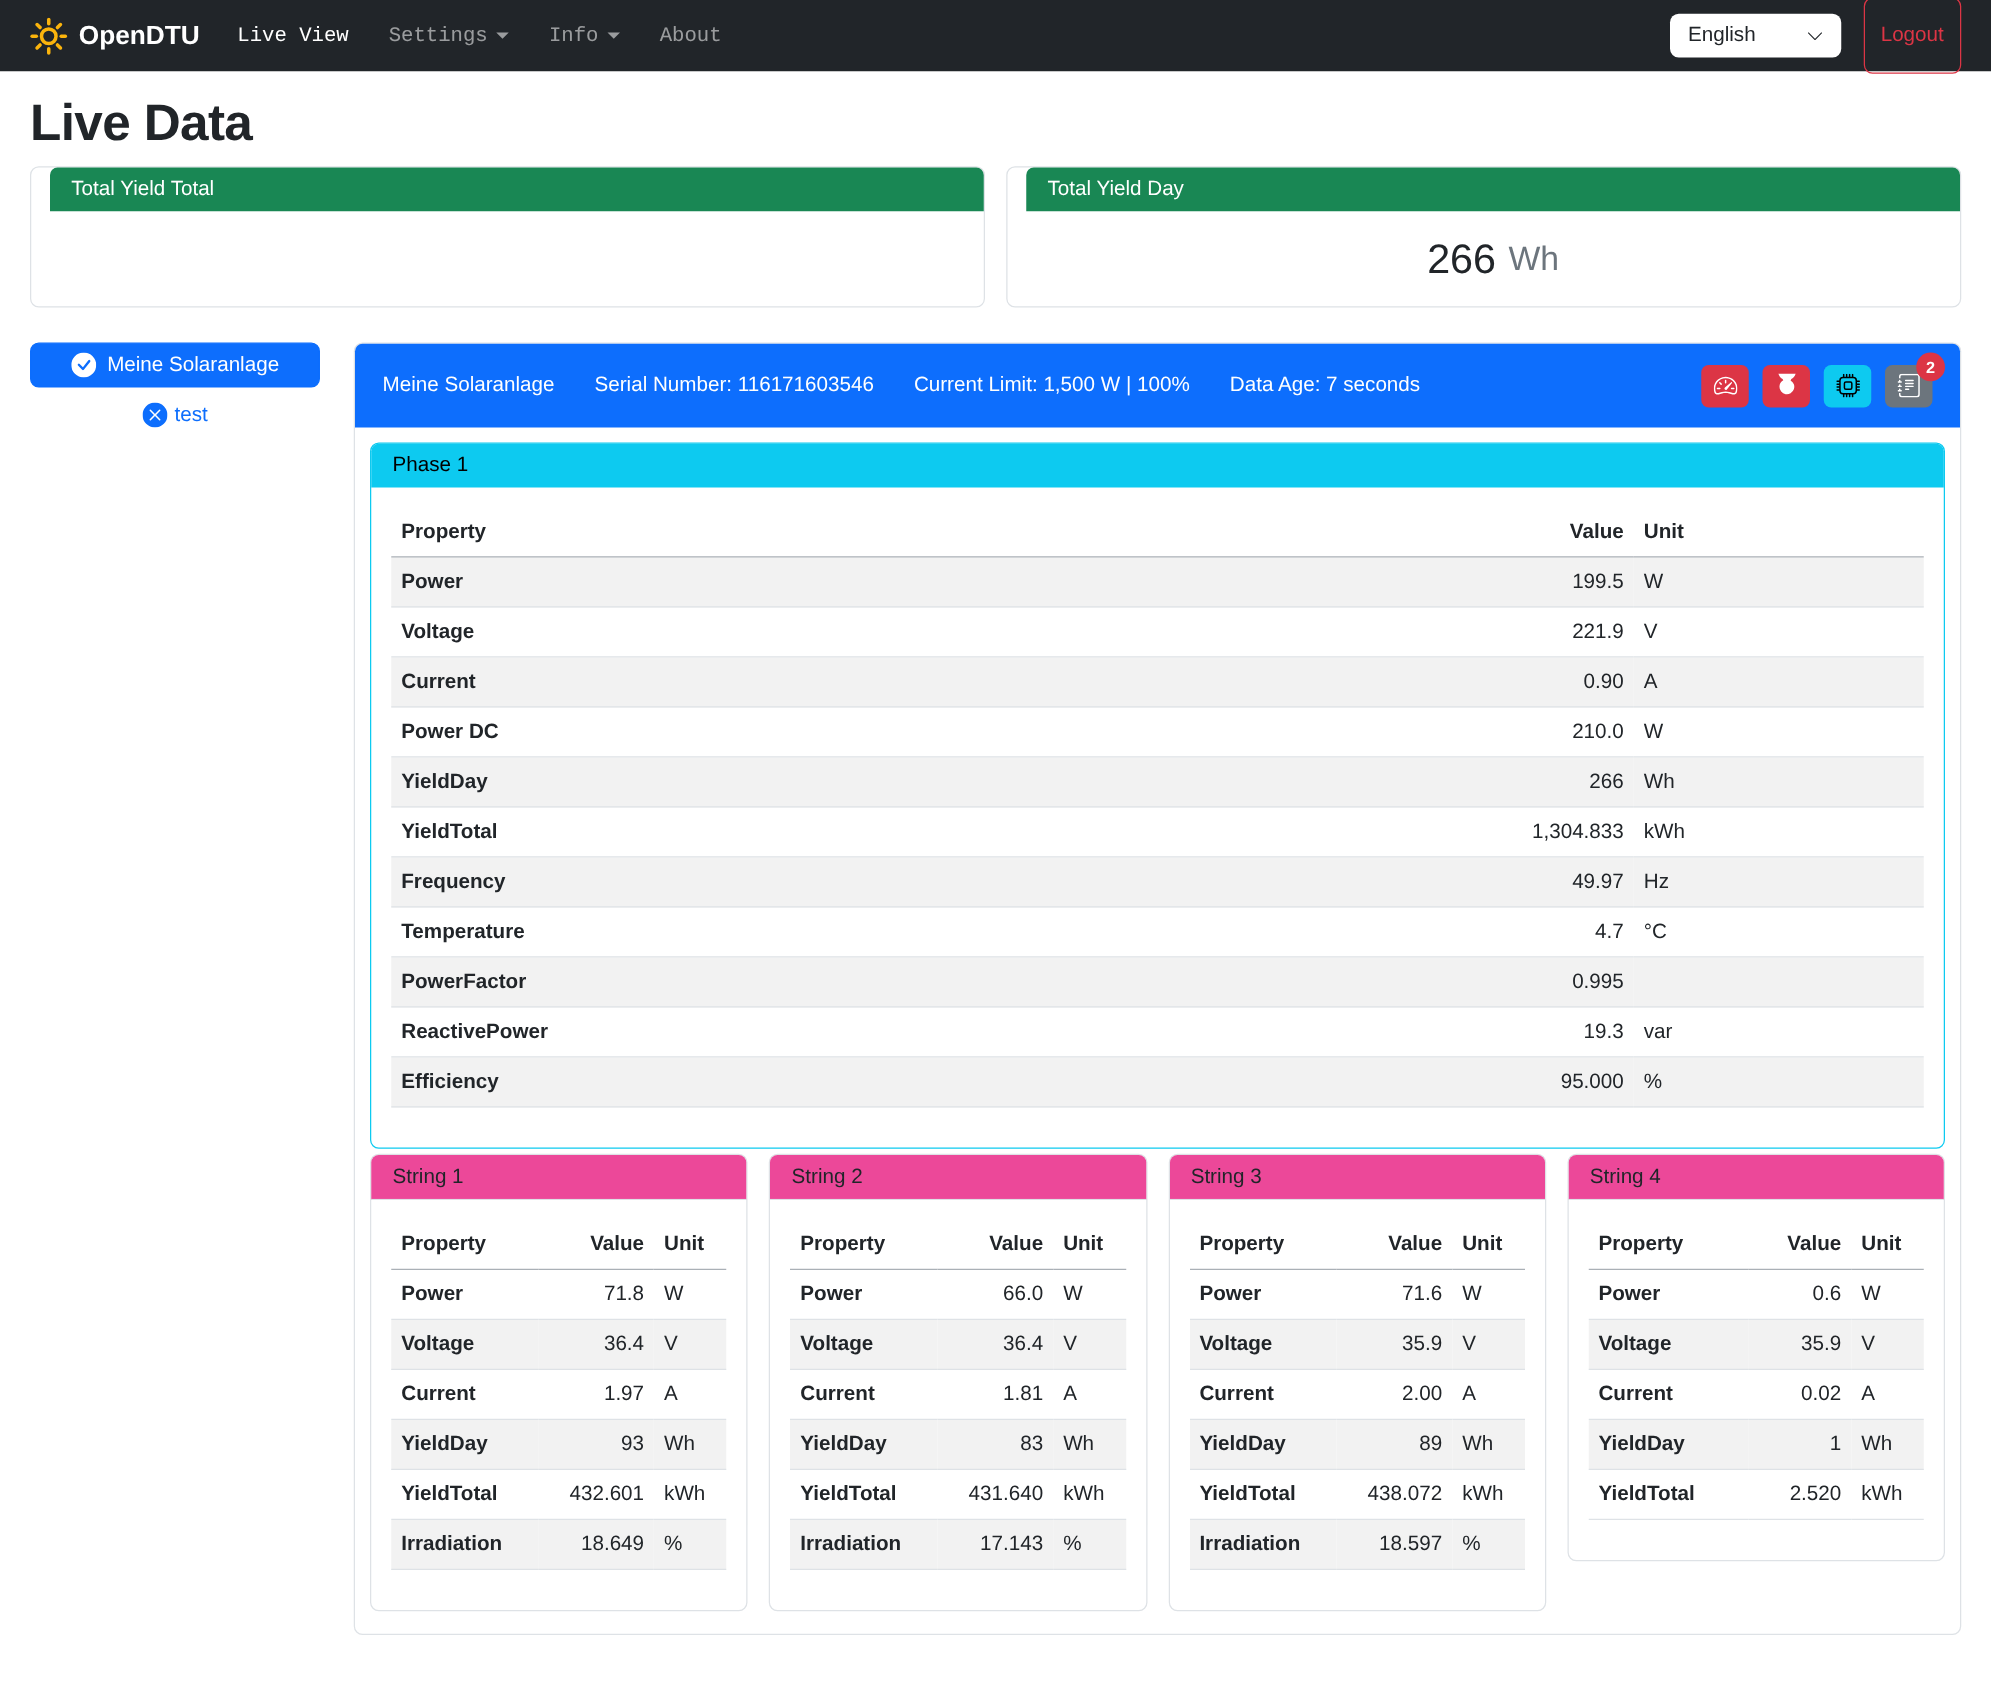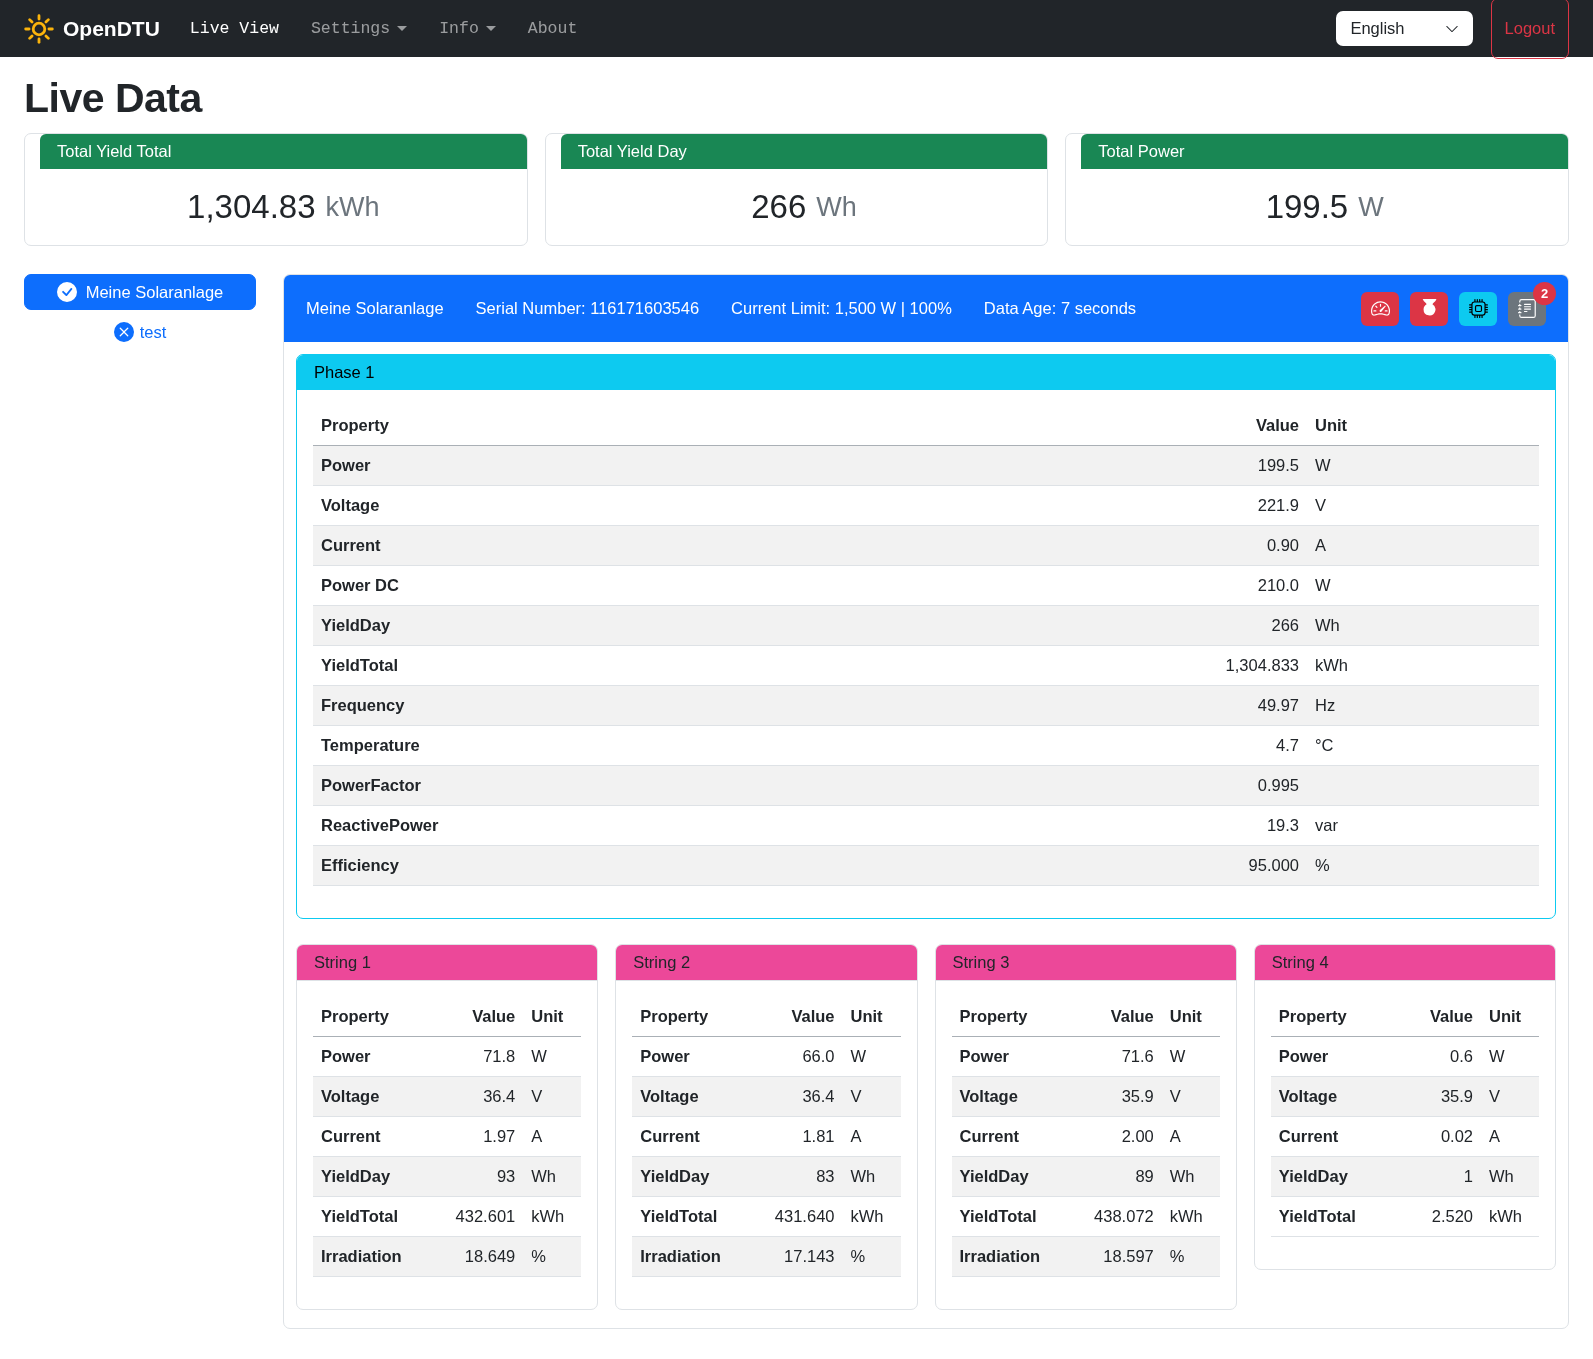--- a/index.html
+++ b/index.html
@@ -87,21 +87,21 @@
   .icon-btn.info-btn { background: #0dcaf0; color: #000; }
   .icon-btn.secondary { background: #6c757d; color: #fff; }
   .event-badge {
     position: absolute; top: -10px; right: -10px; width: 23px; height: 23px;
     background: #dc3545; color: #fff; border-radius: 50%;
     font-size: 13px; font-weight: 600; display: flex; align-items: center; justify-content: center;
   }
   .inverter-body { padding: 12px 12px 18px; }
 
   
-  .phase-card { border: 1px solid #0dcaf0; border-radius: 7px; margin-bottom: 25px; background: #fff; }
+  .phase-card { border: 1px solid #0dcaf0; border-radius: 7px; margin-bottom: 4px; background: #fff; }
   .phase-card .card-hd { background: #0dcaf0; color: #000; padding: 8px 17px; font-size: 16.5px; border-radius: 6px 6px 0 0; }
   .card-bd-table { padding: 16px; }
 
   table.data-table { width: 100%; border-collapse: collapse; font-size: 16.5px; margin-bottom: 16px; }
   .data-table th, .data-table td { padding: 8px; line-height: 23px; border-bottom: 1px solid #dee2e6; text-align: left; vertical-align: middle; }
   .data-table thead th { font-weight: 700; border-bottom-color: #aab0b6; }
   .data-table td.prop { font-weight: 700; }
   .data-table th.val, .data-table td.val { text-align: right; }
   .phase-table th.unit, .phase-table td.unit { width: 232px; }
   .string-table th.unit, .string-table td.unit { width: 58px; }
@@ -163,37 +163,26 @@
     <button class="logout-btn">Logout</button>
   </div>
 </nav>
 
 <main class="container">
   <h1 class="page-title">Live Data</h1>
 
   <div class="summary-row">
     <div class="card summary-card">
       <div class="card-hd">Total Yield Total</div>
-      <div class="card-bd">
-        <span class="summary-value">1,304.83</span>
-        <span class="summary-unit">kWh</span>
-      </div>
     </div>
     <div class="card summary-card">
       <div class="card-hd">Total Yield Day</div>
       <div class="card-bd">
         <span class="summary-value">266</span>
         <span class="summary-unit">Wh</span>
-      </div>
-    </div>
-    <div class="card summary-card">
-      <div class="card-hd">Total Power</div>
-      <div class="card-bd">
-        <span class="summary-value">199.5</span>
-        <span class="summary-unit">W</span>
       </div>
     </div>
   </div>
 
   <div class="content-row">
 
     <aside class="selector-col">
       <button class="select-btn">
         <span>
           <svg width="20" height="20" viewBox="0 0 16 16" fill="#ffffff">

